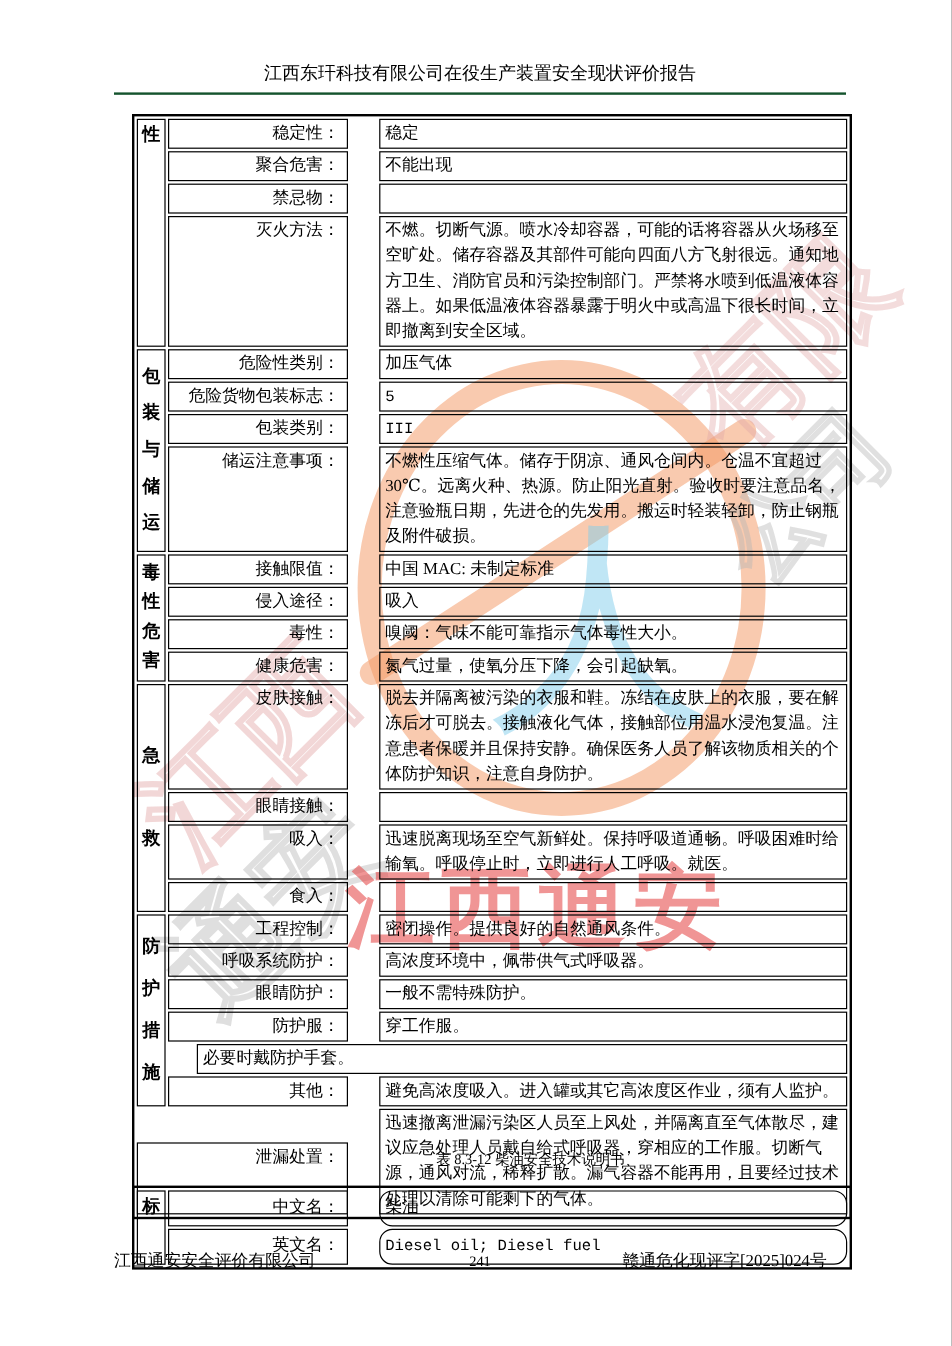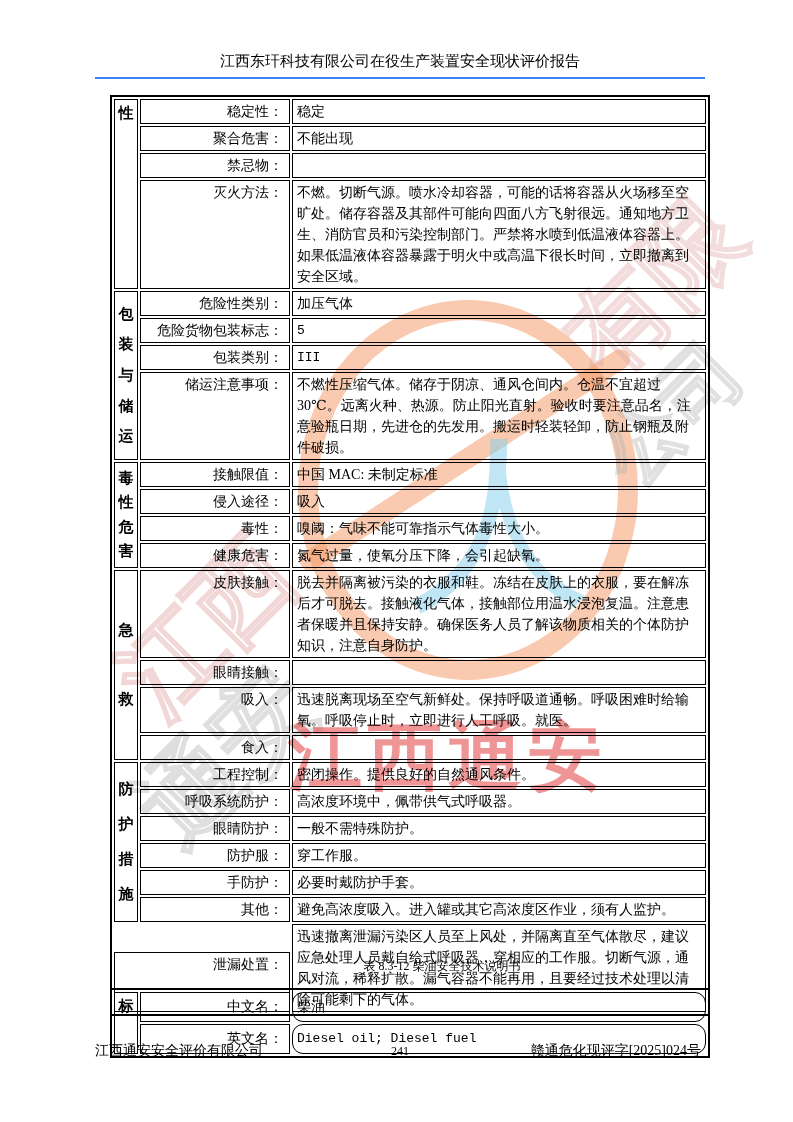--- a/index.html
+++ b/index.html
@@ -13,41 +13,41 @@
   .wm-slash{left:270px;top:450px;width:390px;height:20px;background:rgba(243,150,95,.5);transform:rotate(-33deg);border-radius:10px;}
   .wm-person{left:408px;top:430px;font-size:185px;line-height:1;color:rgba(130,205,235,.5);font-family:"Liberation Serif",serif;}
   .wm-seal{left:268px;top:708px;font-size:74px;font-weight:bold;letter-spacing:6px;color:rgba(228,62,62,.55);white-space:nowrap;margin-left:20px;}
   .wm-outline{color:transparent;-webkit-text-stroke:2px rgba(226,167,167,.45);font-size:100px;font-weight:bold;white-space:nowrap;}
   .wm-ol-left{left:108px;top:560px;transform:rotate(-45deg);}
   .wm-ol-left2{left:128px;top:690px;transform:rotate(-45deg);-webkit-text-stroke-color:rgba(175,175,175,.4);}
   .wm-ol-right{left:556px;top:220px;transform:rotate(-45deg);-webkit-text-stroke-color:rgba(226,167,167,.4);}
   .wm-ol-right2{left:592px;top:360px;transform:rotate(-45deg);-webkit-text-stroke-color:rgba(180,180,180,.42);font-size:80px;}
   
   .header{position:absolute;z-index:2;left:95px;top:52px;width:610px;text-align:center;
-          font-size:15px;padding-bottom:6px;border-bottom:2px solid #3b82f6;}
+          font-size:15px;padding-bottom:6px;border-bottom:2px solid #14532d;}
   .footer{position:absolute;z-index:2;left:95px;top:1042px;width:610px;font-size:14px;}
   .footer .f-left{position:absolute;left:0;top:0;}
   .footer .f-page{position:absolute;left:50%;transform:translateX(-50%);top:2px;font-size:12px;}
-  .footer .f-right{position:absolute;right:4px;top:0;}
+  .footer .f-right{position:absolute;right:16px;top:0;}
   
   .tbl{position:absolute;z-index:2;left:110px;width:600px;box-sizing:border-box;
        border:2px solid #000;padding:2px;display:flex;flex-direction:column;gap:2px;
        font-size:14px;line-height:21px;background:transparent;}
   #msds-table{top:95px;}
   #id-table{top:988px;}
   .tbl-group{display:flex;gap:2px;}
   .group-label{width:24px;flex:0 0 24px;border:1px solid #000;display:flex;flex-direction:column;
                align-items:center;justify-content:space-evenly;font-weight:bold;font-size:15px;padding:2px 0;box-sizing:border-box;}
   .group-label.top{justify-content:flex-start;gap:8px;padding-top:3px;}
   .rows{flex:1;display:flex;flex-direction:column;gap:2px;min-width:0;}
   .row{display:flex;gap:2px;}
   .cell{border:1px solid #000;box-sizing:border-box;background:transparent;}
   .label-cell{width:150px;flex:0 0 150px;text-align:right;padding:1px 6px 1px 2px;min-height:22px;}
   .tbl-group.no-group .label-cell{width:176px;flex:0 0 176px;margin-top:28px;}
-  .value-cell{flex:1;padding:1px 4px;min-height:22px;min-width:0;}
+  .value-cell{flex:1;padding:1px 4px;min-height:22px;min-width:0;margin-left:24px;}
   .value-cell.latin{font-family:"Liberation Mono","DejaVu Sans Mono",monospace;font-size:13px;}
   #id-table .label-cell{min-height:26px;line-height:26px;}
   #id-table .value-cell{min-height:26px;line-height:26px;border-radius:11px;}
   
   .caption{position:absolute;z-index:2;left:110px;top:958px;width:664px;text-align:center;font-size:12px;}
 </style>
 </head>
 <body>
 
 <div class="page">
@@ -184,21 +184,20 @@
           </div>
           <div class="row">
             <div class="cell label-cell">眼睛防护：</div>
             <div class="cell value-cell">一般不需特殊防护。</div>
           </div>
           <div class="row">
             <div class="cell label-cell">防护服：</div>
             <div class="cell value-cell">穿工作服。</div>
           </div>
           <div class="row">
-            <div class="cell label-cell">手防护：</div>
             <div class="cell value-cell">必要时戴防护手套。</div>
           </div>
           <div class="row">
             <div class="cell label-cell">其他：</div>
             <div class="cell value-cell">避免高浓度吸入。进入罐或其它高浓度区作业，须有人监护。</div>
           </div>
         </div>
       </div>
       <div class="tbl-group no-group">
         <div class="rows">

